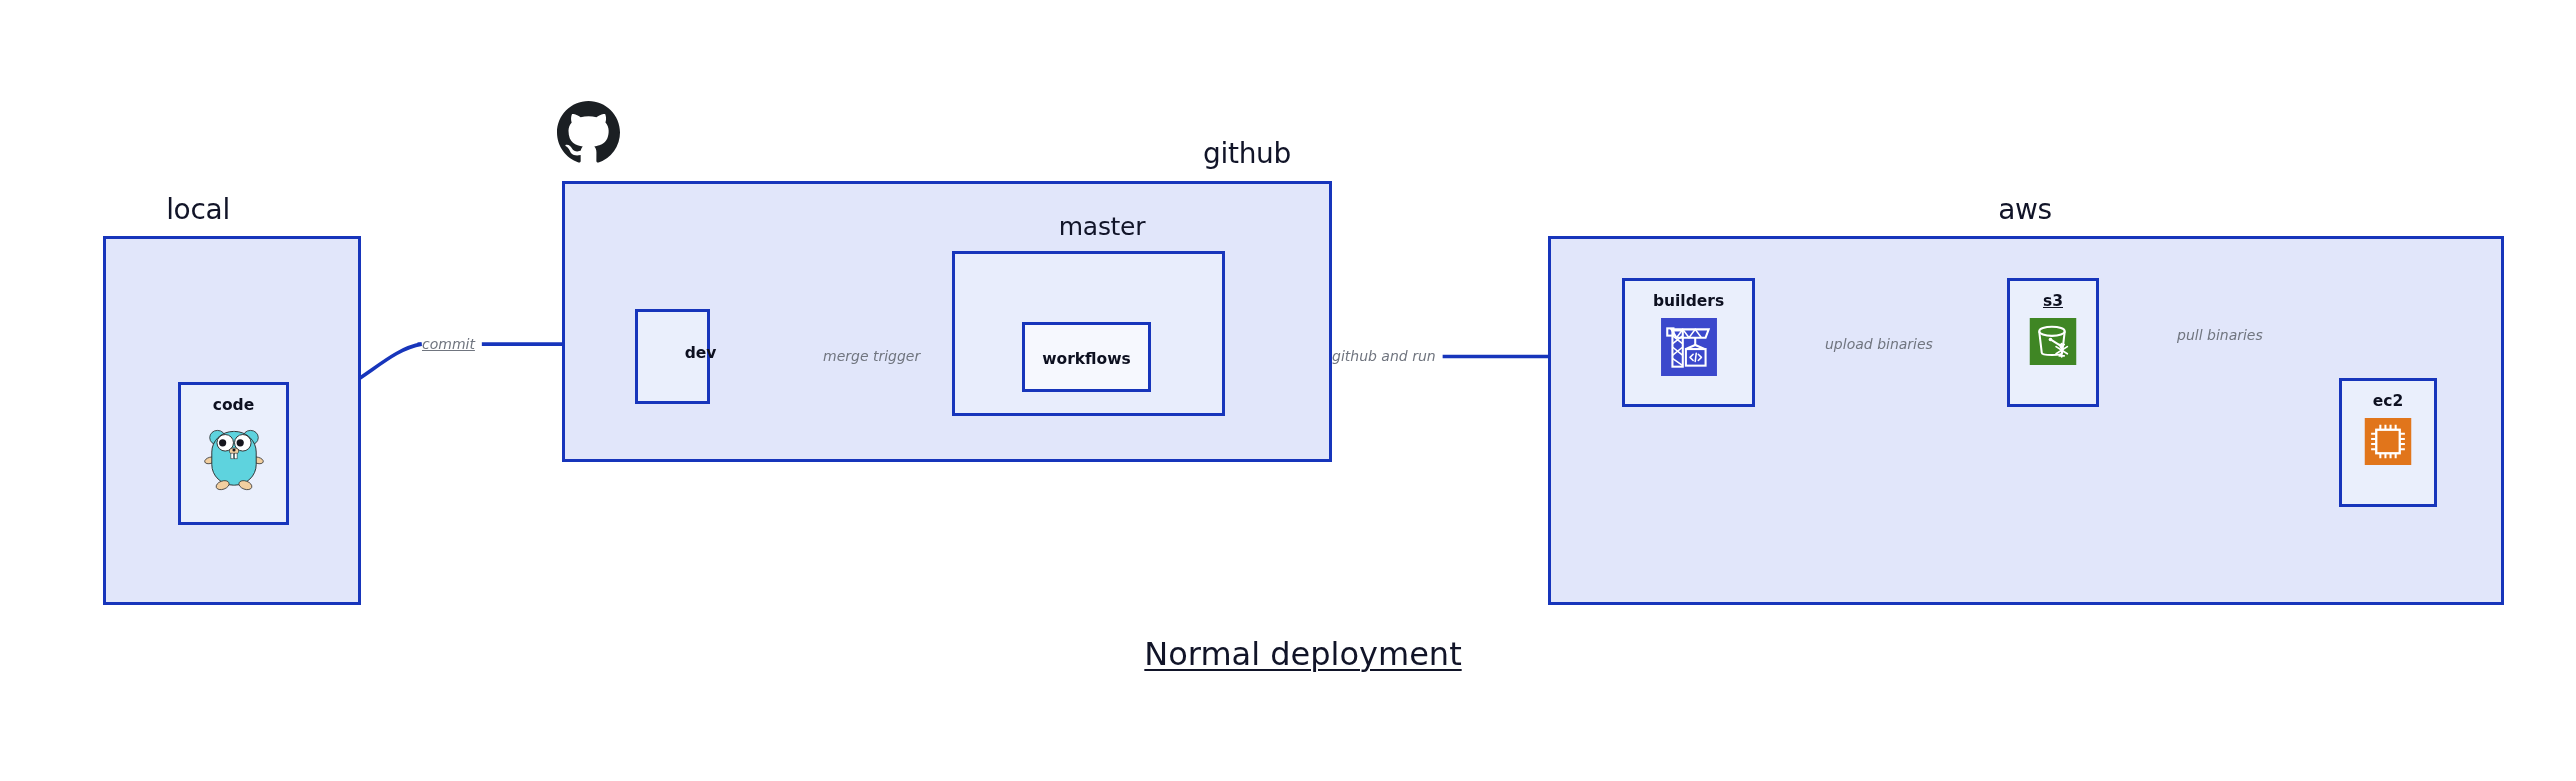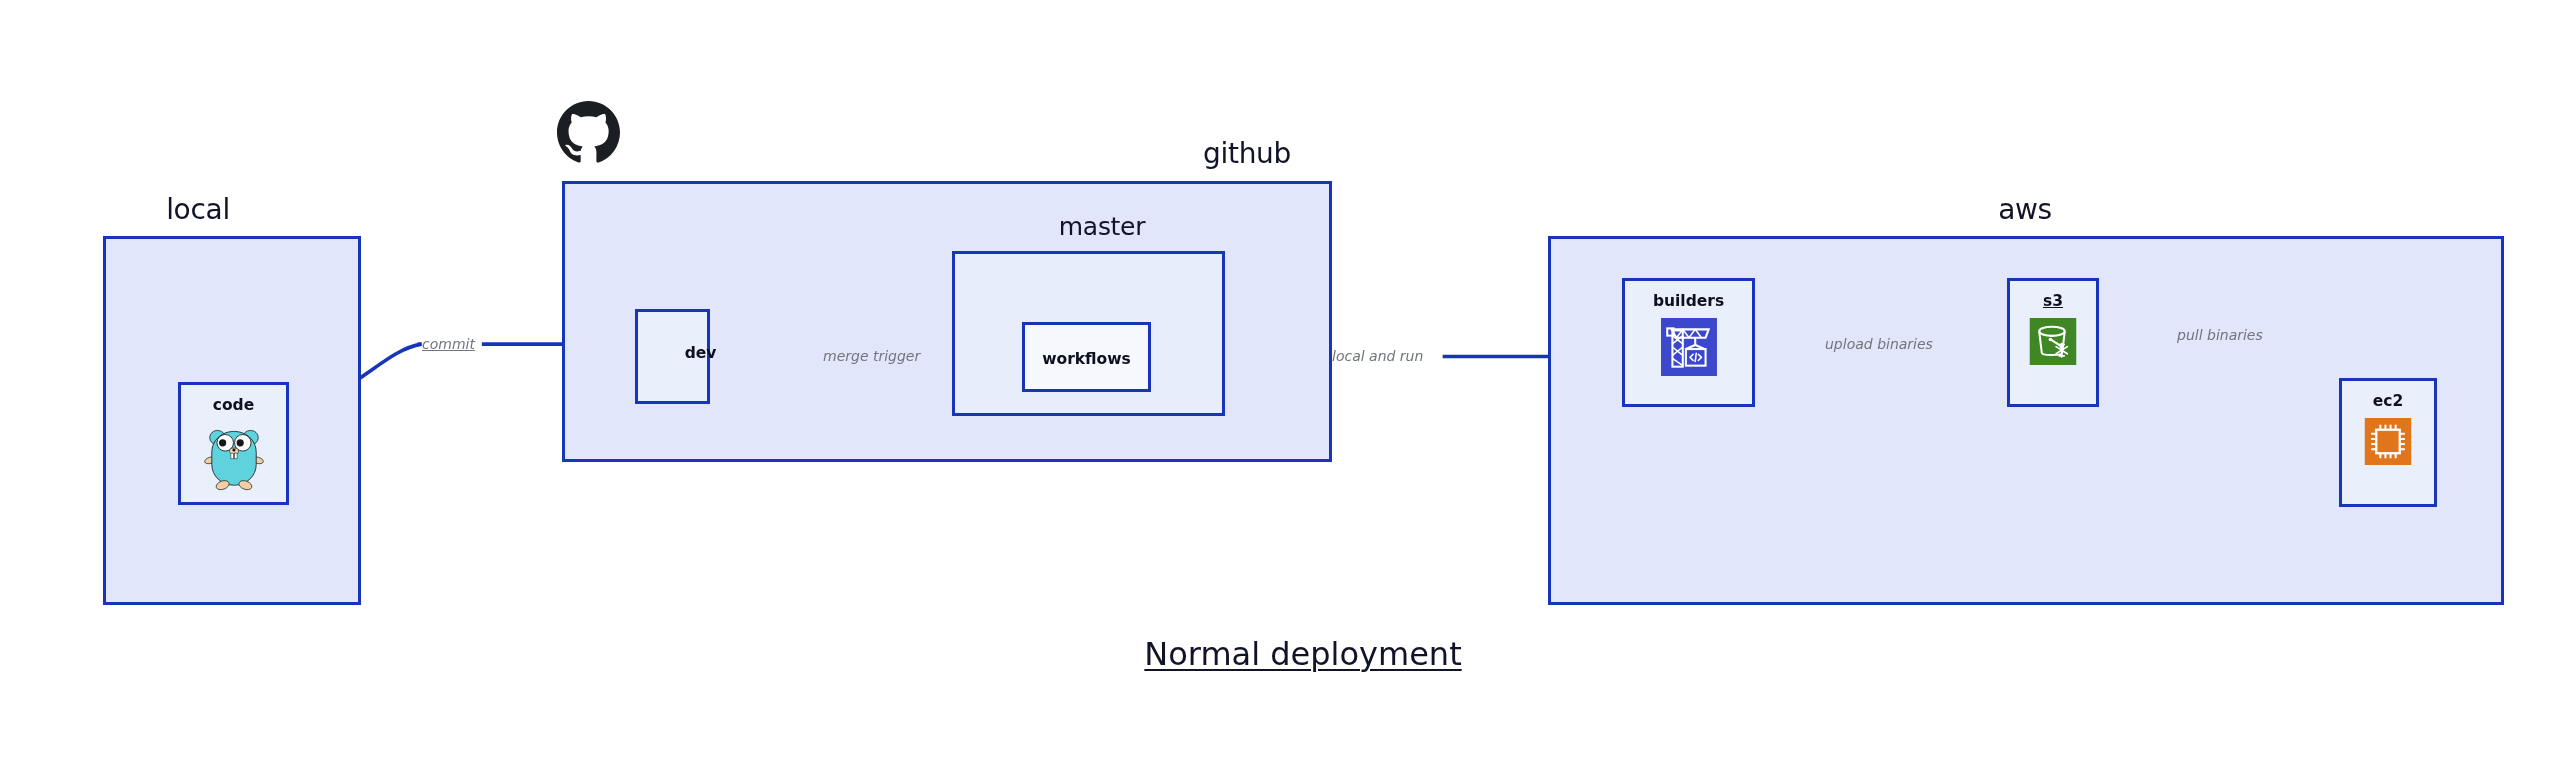--- a/index.html
+++ b/index.html
@@ -142,21 +142,21 @@
 
     <g>
       <path d="M 4073 668 C 4145 666, 4190 688, 4222 704" fill="none" stroke="#1735bb" stroke-width="7"></path>
       <path d="M 4325 710 C 4400 736, 4490 800, 4548 862" fill="none" stroke="#1735bb" stroke-width="7" marker-end="url(#arrowhead)"></path>
     </g>
   </svg>
 
   <div class="group-label" style="left:198px; top:193px; transform:translateX(-50%);">local</div>
   <div class="group-box" style="left:103px; top:236px; width:258px; height:369px;"></div>
 
-  <div class="node-box" style="left:178px; top:382px; width:111px; height:123px;">
+  <div class="node-box" style="left:178px; top:382px; width:111px; height:143px;">
     <div class="node-title" style="top:11.3px;">code</div>
     <div class="node-icon-wrap" style="top:37px;">
       <svg width="62" height="70" viewBox="0 0 120 135">
 
         <ellipse cx="28" cy="30" rx="15" ry="14" fill="#5ed3de" stroke="#2b2b2b" stroke-width="1.6"></ellipse>
         <ellipse cx="92" cy="30" rx="15" ry="14" fill="#5ed3de" stroke="#2b2b2b" stroke-width="1.6"></ellipse>
 
         <ellipse cx="14" cy="74" rx="11" ry="6" fill="#f2cfa0" stroke="#2b2b2b" stroke-width="1.4" transform="rotate(-16 14 74)"></ellipse>
         <ellipse cx="106" cy="74" rx="11" ry="6" fill="#f2cfa0" stroke="#2b2b2b" stroke-width="1.4" transform="rotate(16 106 74)"></ellipse>
 
@@ -275,20 +275,20 @@
             <line x1="69" y1="41" x2="79" y2="41"></line>
           <line x1="69" y1="51" x2="79" y2="51"></line>
             <line x1="69" y1="61" x2="79" y2="61"></line>
         </g>
       </svg>
     </div>
   </div>
 
   <div class="edge-label" style="left:422px; top:336px;text-decoration:underline;">commit</div>
   <div class="edge-label" style="left:823px; top:348px;">merge trigger</div>
-  <div class="edge-label" style="left:1332px; top:348px;">local and run</div>
+  <div class="edge-label" style="left:1332px; top:348px;">github and run</div>
   <div class="edge-label" style="left:1825px; top:336px;">upload binaries</div>
   <div class="edge-label" style="left:2177px; top:327px;">pull binaries</div>
 
   <div id="diagram-title" style="left:1303px; top:635px; transform:translateX(-50%);">Normal deployment</div>
 
 </div>
 
 
 </body></html>

